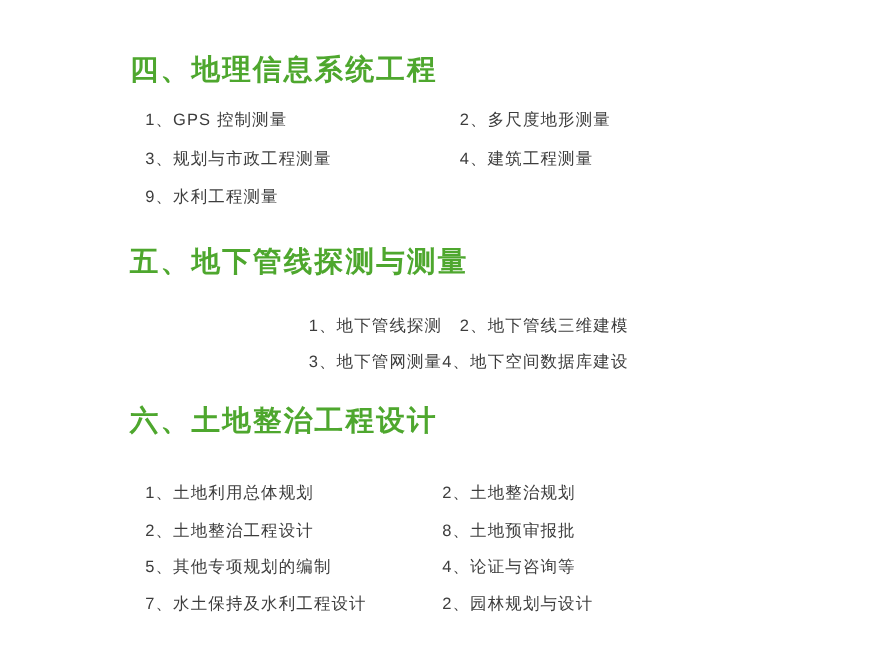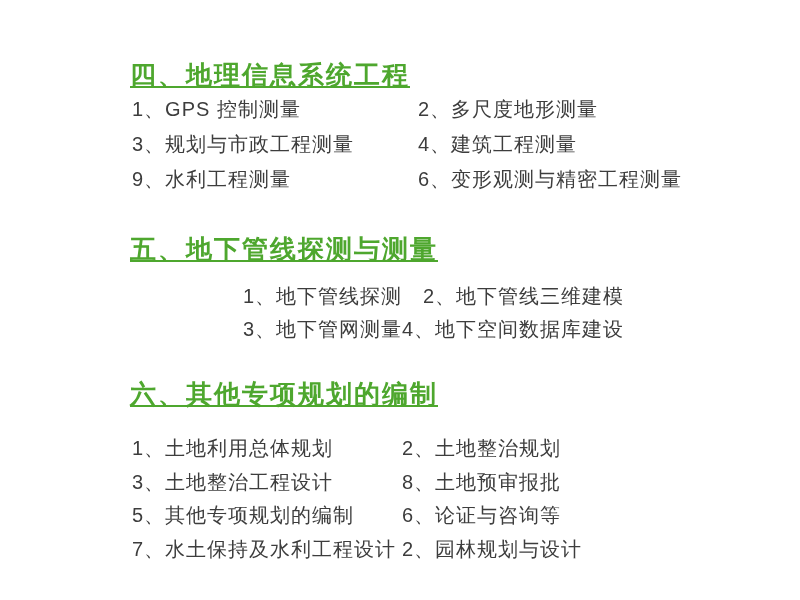--- a/index.html
+++ b/index.html
@@ -11,39 +11,38 @@
     position: relative;
     width: 800px;
     height: 600px;
     background: var(--background, #ffffff);
     font-family: "Liberation Sans", sans-serif;
     overflow: hidden;
   }
   .heading {
     position: absolute;
     left: 118px;
-    margin: 12px;
+    margin: 0;
     font-size: 26px;
     font-weight: 700;
     letter-spacing: 2px;
     line-height: 1;
     white-space: nowrap;
     color: var(--heading-color, #4ea72e);
-    text-decoration: underline;
   }
   .heading-1 { top: 50px; }
   .heading-2 { top: 224px; }
   .heading-3 { top: 369px; }
   .item-grid {
     position: absolute;
     left: 132px;
     display: grid;
     align-items: center;
     color: var(--text-color, #3d3d3d);
-    font-size: 20px;
+    font-size: 15px;
     letter-spacing: 1px;
     white-space: nowrap;
   }
   .item-grid-1 {
     top: 92px;
     grid-template-columns: 286px auto;
     grid-auto-rows: 35px;
   }
   .item-grid-2 {
     top: 280px;
@@ -66,38 +65,37 @@
 <div class="page">
 
   <h2 class="heading heading-1">四、地理信息系统工程</h2>
 
   <div class="item-grid item-grid-1">
     <span class="item">1、GPS 控制测量</span>
     <span class="item">2、多尺度地形测量</span>
     <span class="item">3、规划与市政工程测量</span>
     <span class="item">4、建筑工程测量</span>
     <span class="item">9、水利工程测量</span>
-    <span class="item">6、变形观测与精密工程测量</span>
   </div>
 
   <h2 class="heading heading-2">五、地下管线探测与测量</h2>
 
   <div class="item-grid item-grid-2">
     <span class="item">1、地下管线探测</span>
     <span class="item">2、地下管线三维建模</span>
     <span class="item">3、地下管网测量</span>
     <span class="item">4、地下空间数据库建设</span>
   </div>
 
-  <h2 class="heading heading-3">六、其他专项规划的编制</h2>
+  <h2 class="heading heading-3">六、土地整治工程设计</h2>
 
   <div class="item-grid item-grid-3">
     <span class="item">1、土地利用总体规划</span>
     <span class="item">2、土地整治规划</span>
-    <span class="item">3、土地整治工程设计</span>
+    <span class="item">2、土地整治工程设计</span>
     <span class="item">8、土地预审报批</span>
     <span class="item">5、其他专项规划的编制</span>
-    <span class="item">6、论证与咨询等</span>
+    <span class="item">4、论证与咨询等</span>
     <span class="item">7、水土保持及水利工程设计</span>
     <span class="item">2、园林规划与设计</span>
   </div>
 
 </div>
 
 </body></html>

